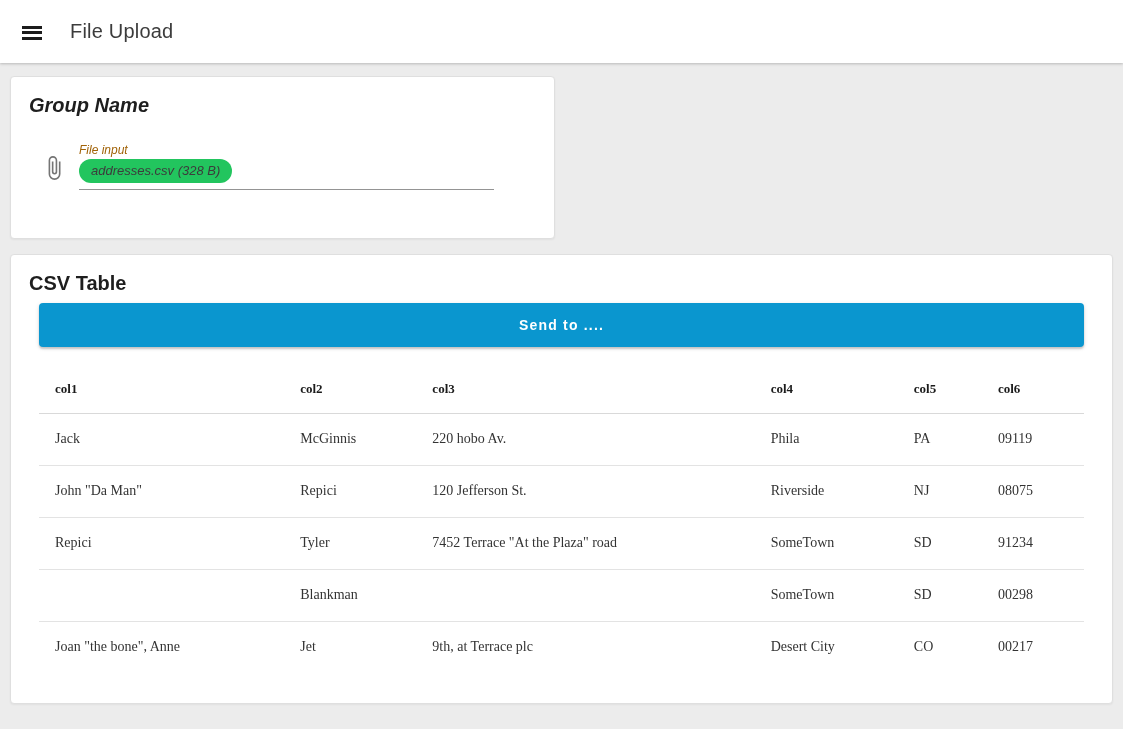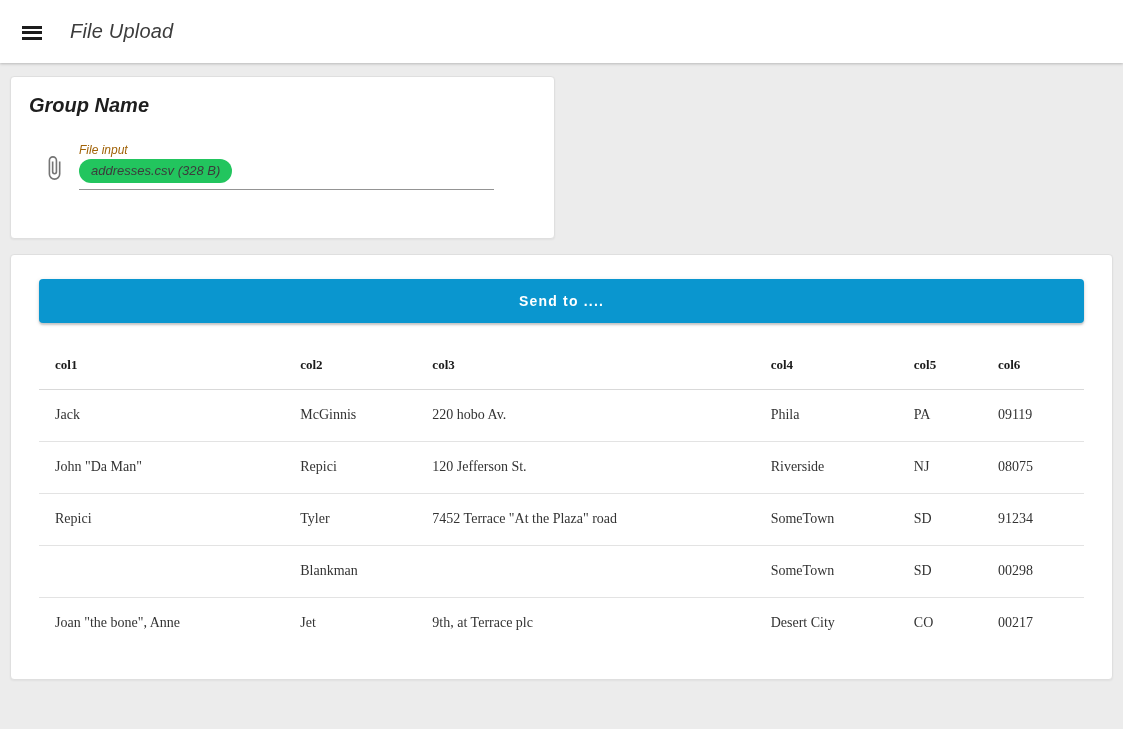--- a/index.html
+++ b/index.html
@@ -31,21 +31,20 @@
     justify-content: space-between;
     cursor: pointer;
     margin-top: 2px;
   }
   .hamburger span { display: block; height: 3px; background: #1c1c1c; }
   .app-title {
     margin-left: 28px;
     font-size: 20px;
     color: #3c3c3c;
     letter-spacing: 0.2px;
-    font-style: italic;
   }
 
   
   .content { padding: 13px 10px 0; }
 
   .card {
     background: #ffffff;
     border: 1px solid #dfdfdf;
     border-radius: 4px;
     box-shadow: 0 1px 2px rgba(0,0,0,0.05);
@@ -155,20 +154,21 @@
         </svg>
       </div>
       <div class="field">
         <div class="field-label">File input</div>
         <span class="chip">addresses.csv (328 B)</span>
       </div>
     </div>
   </section>
 
   <section class="card csv-card">
+    <h2 class="card-title">CSV Table</h2>
 
     <div class="btn-wrap">
       <button class="send-btn">Send to ....</button>
     </div>
 
     <div class="table-wrap">
       <table class="csv">
         <colgroup>
           <col style="width:245px">
             <col style="width:132px">

